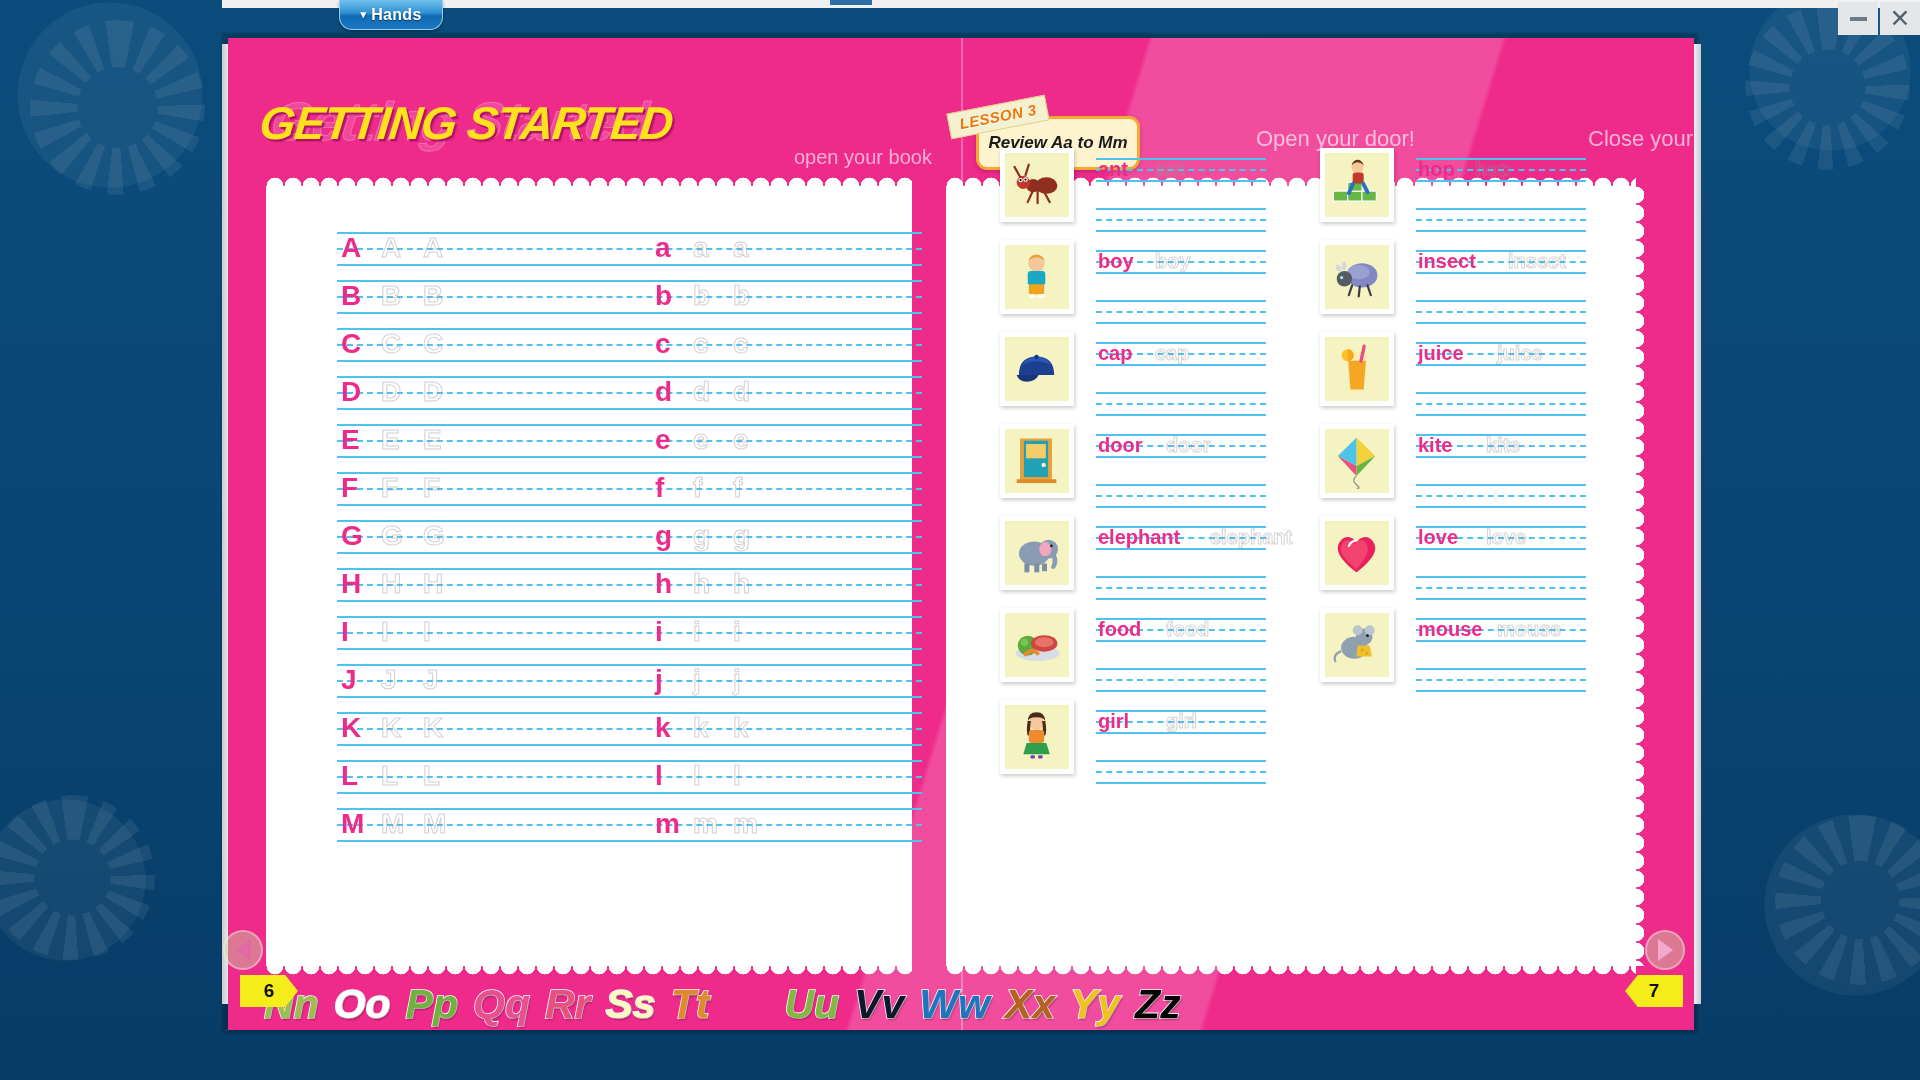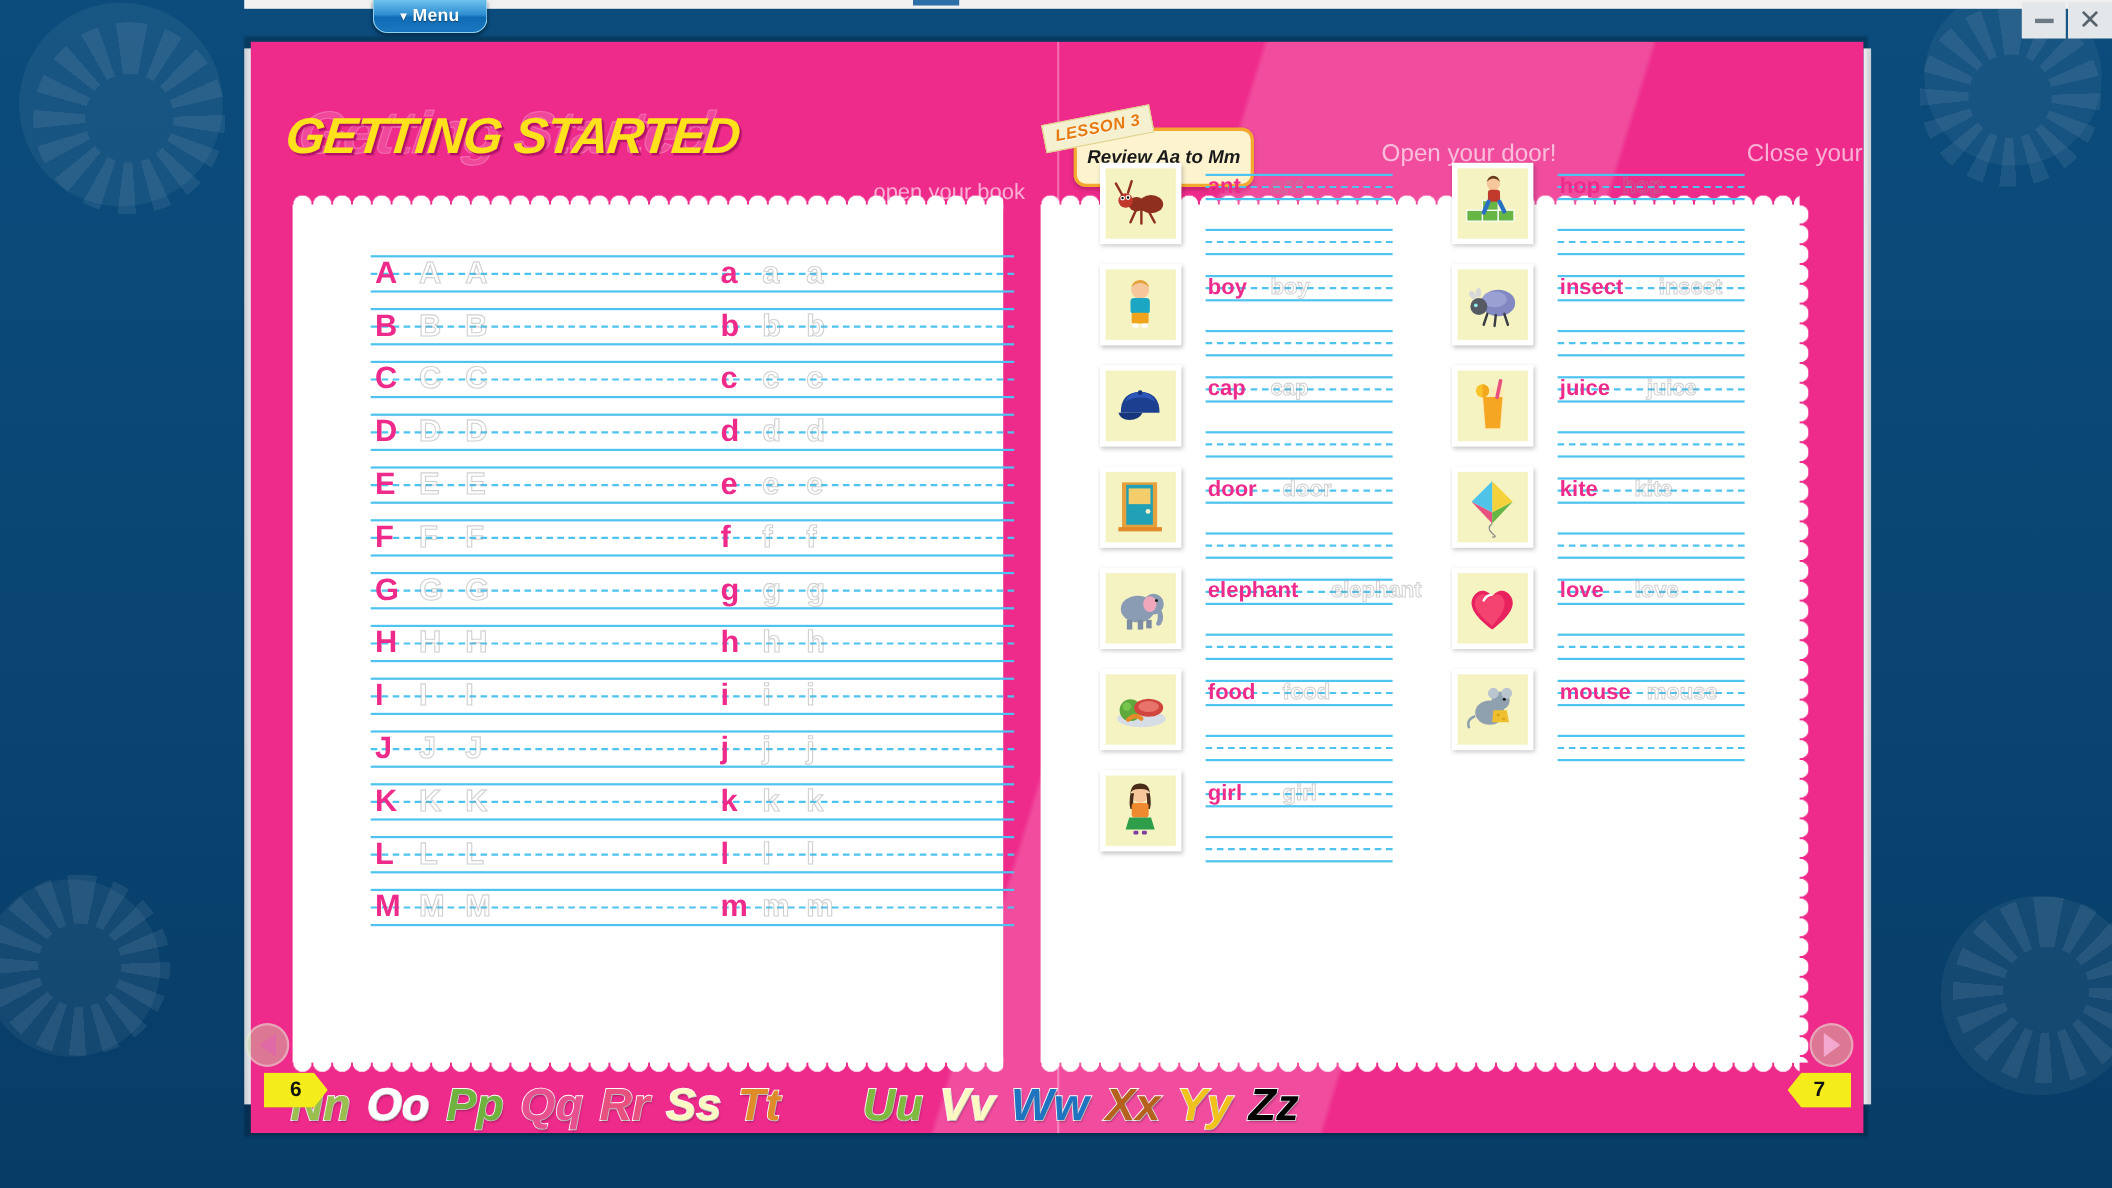--- a/index.html
+++ b/index.html
@@ -114,21 +114,21 @@
   #page-title {
     position: absolute; left: 32px; top: 58px;
     font-size: 46px; font-weight: bold; font-style: italic;
     color: #ffe11c;
     letter-spacing: -1.2px;
     text-shadow: 2px 2px 0 #b4106b, 3px 3px 0 rgba(0,0,0,0.12);
     transform: skewX(-6deg);
     white-space: nowrap;
   }
   #subtitle {
-    position: absolute; left: 566px; top: 126px;
+    position: absolute; left: 566px; top: 108px;
     font-size: 20px; color: rgba(255,255,255,0.62);
   }
   #lesson-badge-wrap { position: absolute; left: 748px; top: 78px; }
   #lesson-tag {
     position: absolute; left: -28px; top: -12px;
     background: #f4f0d0;
     color: #e8790f;
     font-size: 15px; font-weight: bold; font-style: italic;
     padding: 3px 10px 4px;
     transform: rotate(-11deg);
@@ -279,21 +279,21 @@
   .alpha-item {
     font-size: 41px; font-weight: bold; font-style: italic;
     line-height: 52px; white-space: nowrap;
     -webkit-text-stroke: 1.6px #ffffff;
     paint-order: stroke fill;
     text-shadow: 1px 2px 2px rgba(0,0,0,0.28);
     margin-right: 13px;
   }
   .a-n { color:#9bbf4f; } .a-o { color:#ffffff; } .a-p { color:#6fb23e; }
   .a-q { color:#e84f8e; } .a-r { color:#e8507f; } .a-s { color:#fef9c3;font-style:italic; }
-  .a-t { color:#e08b2a; } .a-u { color:#7fb93f; } .a-v { color:#fef9c3; }
+  .a-t { color:#e08b2a; } .a-u { color:#7fb93f; } .a-v { color:#0f172a; }
   .a-w { color:#1f74c0; } .a-x { color:#b5621f; } .a-y { color:#f2c21c; }
   .a-z { color:#000000; }
   #alpha-gap { width: 58px; }
 
   
   .pagenum {
     position: absolute; top: 975px;
     width: 58px; height: 32px;
     background: #f5ec1b;
     display: flex; align-items: center; justify-content: center;
@@ -324,21 +324,21 @@
   <div class="cog" id="cog-tr"></div>
   <div class="cog" id="cog-bl"></div>
   <div class="cog" id="cog-br"></div>
 </div>
 
 <div id="top-white-panel"></div>
 <div id="tab-stub"></div>
 
 <div id="menu-button">
   <span id="menu-chevron">▾</span>
-  <span>Menu</span>
+  <span>Hands</span>
 </div>
 
 <div class="wc" id="win-min">
   <span class="glyph"></span>
 </div>
 <div class="wc" id="win-close">
   <span class="glyph">✕</span>
 </div>
 
 <div id="book-shadow"></div>

